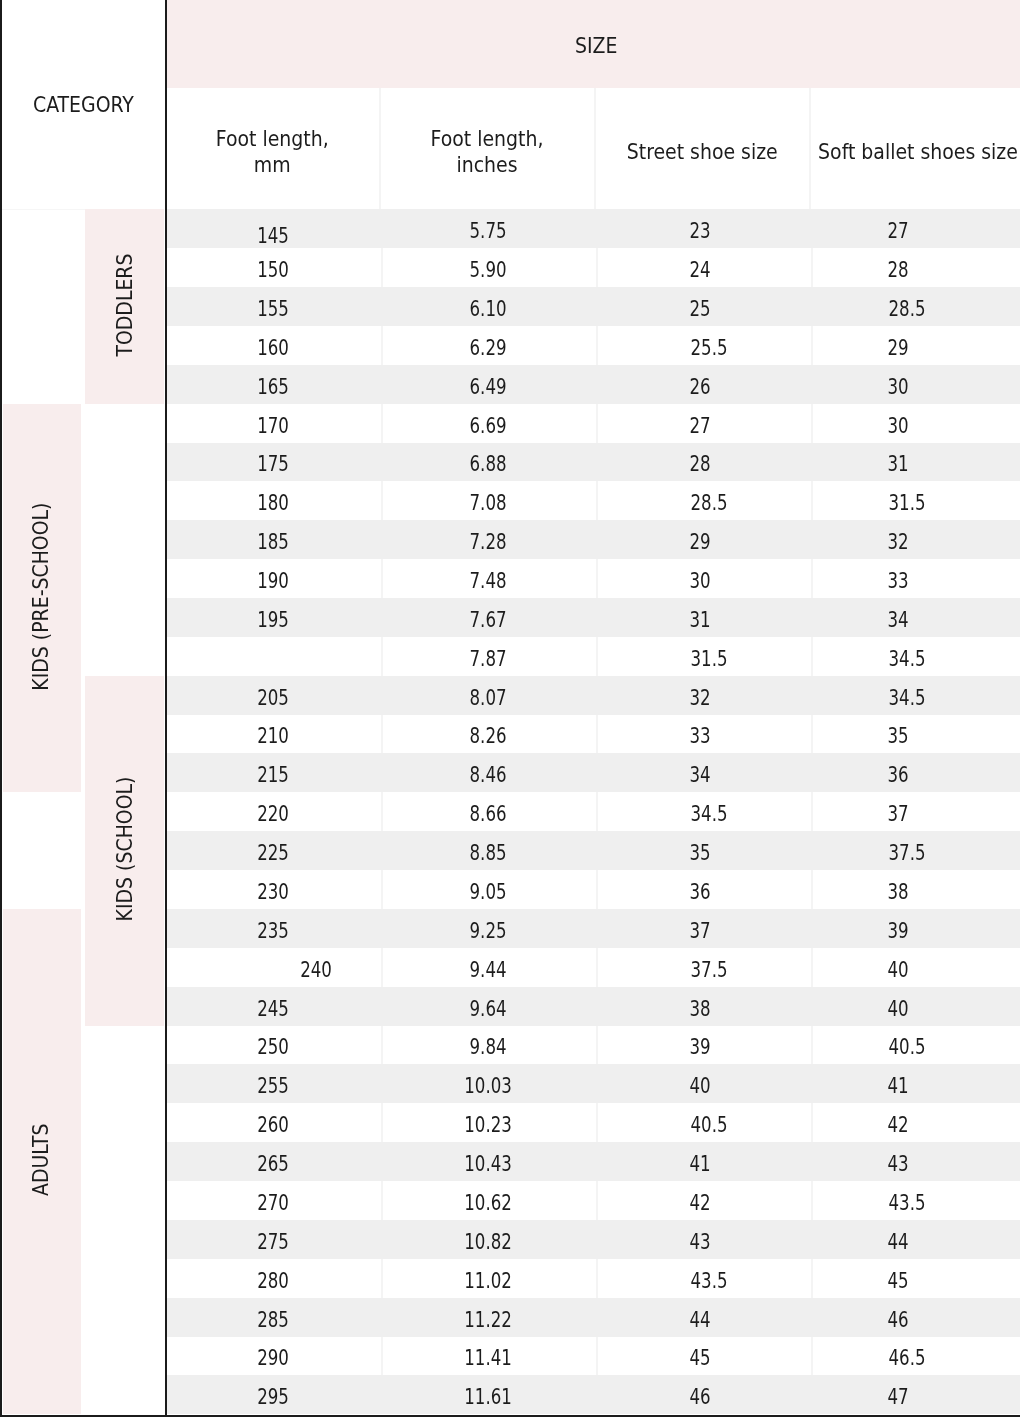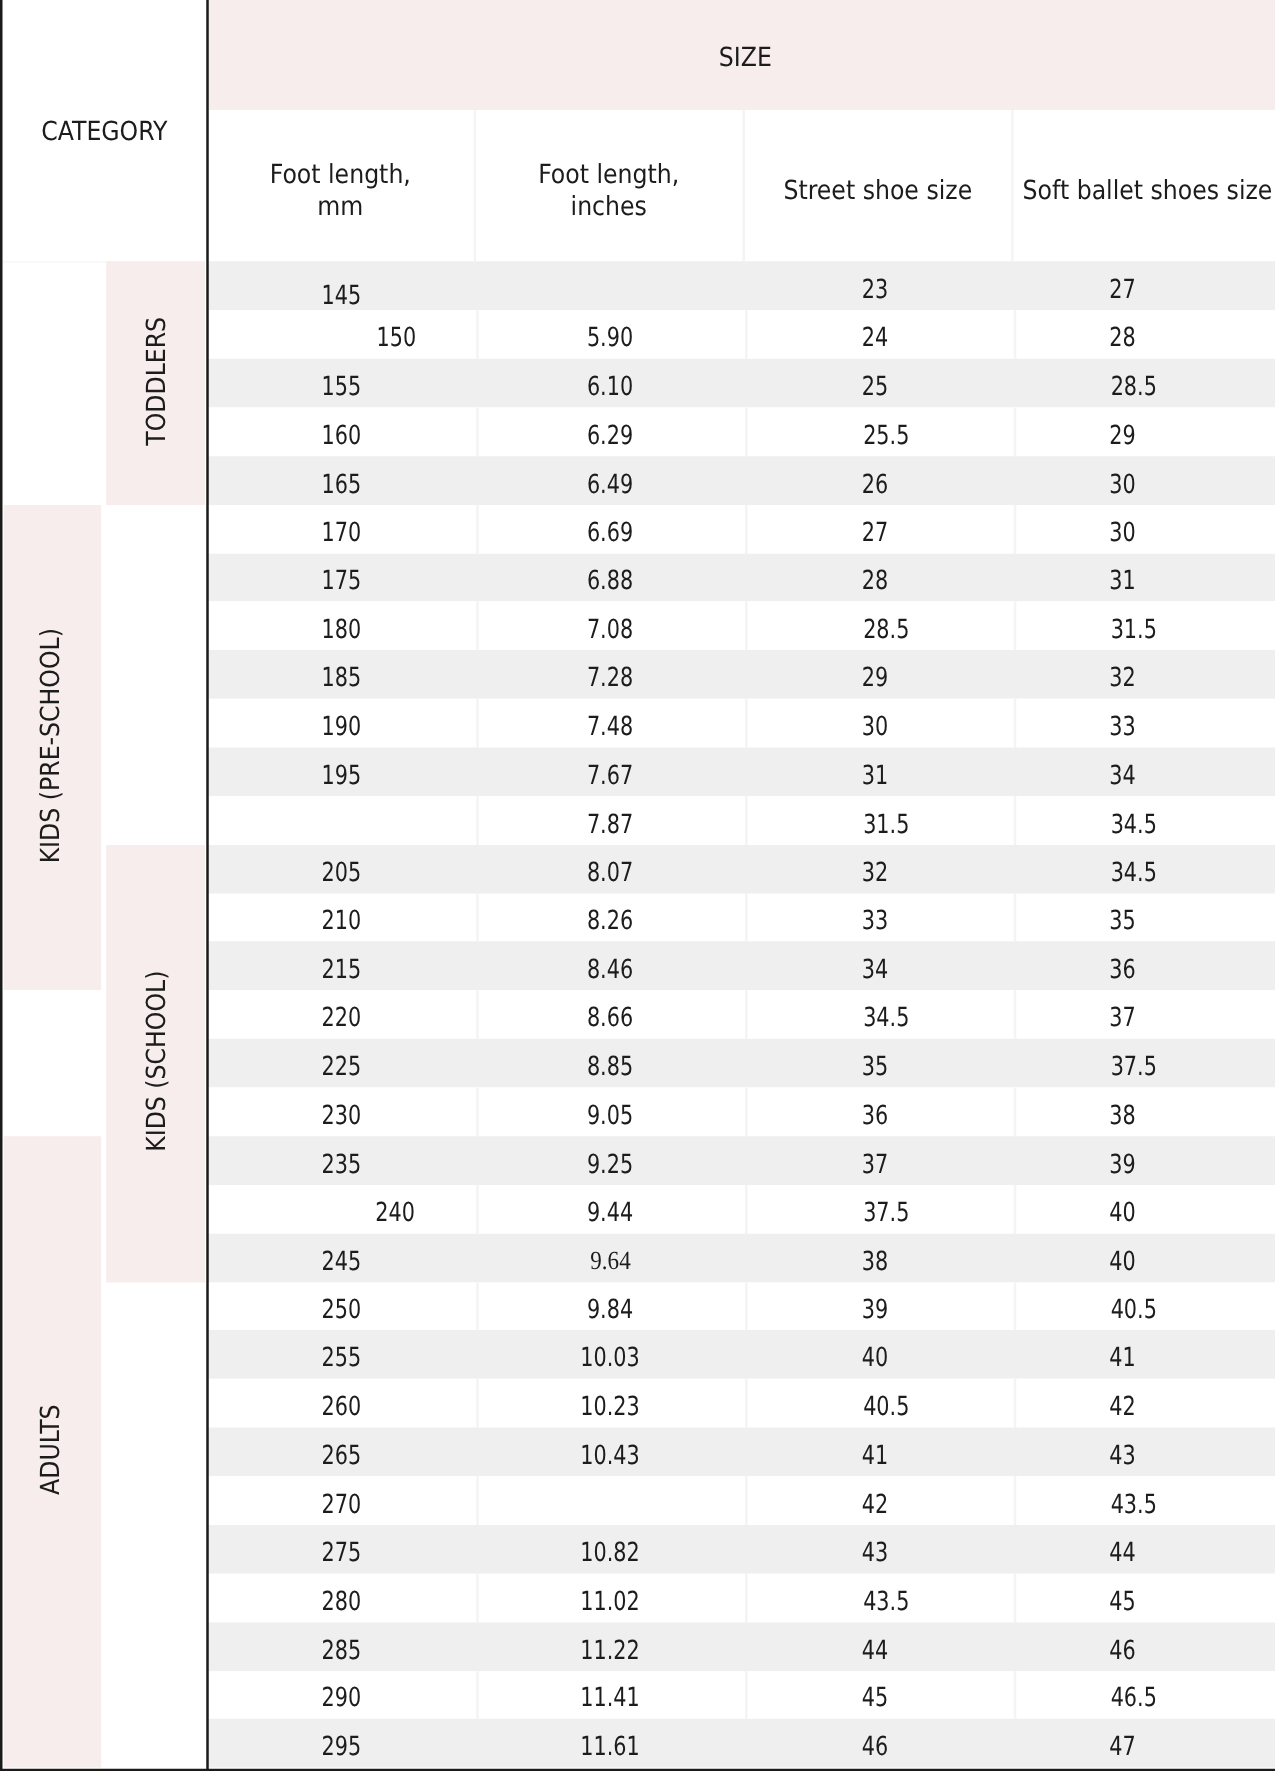--- a/index.html
+++ b/index.html
@@ -142,32 +142,35 @@
       </div>
     </div>
   <div id="body">
       <div class="abs rowband odd" style="top: 209px; height: 39px;">
         <div class="vdiv" style="left: 214.5px;"></div>
         <div class="vdiv" style="left: 429.5px;"></div>
         <div class="vdiv" style="left: 645px;"></div>
         <div class="cell c" style="left: 0px; width: 214.5px; align-items: flex-end;">
           <span>145</span>
         </div>
+        <div class="cell c" style="left: 214.5px; width: 215px;">
+          <span>5.75</span>
+        </div>
         <div class="cell l" style="left: 429.5px; width: 215.5px; padding-left: 92px;">
           <span>23</span>
         </div>
         <div class="cell l" style="left: 645px; width: 216px; padding-left: 75px;">
           <span>27</span>
         </div>
       </div>
       <div class="abs rowband even" style="top: 248px; height: 39px;">
         <div class="vdiv" style="left: 214.5px;"></div>
         <div class="vdiv" style="left: 429.5px;"></div>
         <div class="vdiv" style="left: 645px;"></div>
-        <div class="cell c" style="left: 0px; width: 214.5px; margin-left: 44px;">
+        <div class="cell c" style="left: 0px; width: 214.5px;">
           <span>150</span>
         </div>
         <div class="cell c" style="left: 214.5px; width: 215px;">
           <span>5.90</span>
         </div>
         <div class="cell l" style="left: 429.5px; width: 215.5px; padding-left: 92px;">
           <span>24</span>
         </div>
         <div class="cell l" style="left: 645px; width: 216px; padding-left: 75px;">
           <span>28</span>
@@ -476,21 +479,21 @@
           <span>40</span>
         </div>
       </div>
       <div class="abs rowband odd" style="top: 987px; height: 39px;">
         <div class="vdiv" style="left: 214.5px;"></div>
         <div class="vdiv" style="left: 429.5px;"></div>
         <div class="vdiv" style="left: 645px;"></div>
         <div class="cell c" style="left: 0px; width: 214.5px;">
           <span>245</span>
         </div>
-        <div class="cell c" style="left: 214.5px; width: 215px; font-family: Liberation Serif, serif;">
+        <div class="cell c" style="left: 214.5px; width: 215px;">
           <span>9.64</span>
         </div>
         <div class="cell l" style="left: 429.5px; width: 215.5px; padding-left: 92px;">
           <span>38</span>
         </div>
         <div class="cell l" style="left: 645px; width: 216px; padding-left: 75px;">
           <span>40</span>
         </div>
       </div>
       <div class="abs rowband even" style="top: 1026px; height: 38px;">
@@ -560,20 +563,23 @@
         <div class="cell l" style="left: 645px; width: 216px; padding-left: 75px;">
           <span>43</span>
         </div>
       </div>
       <div class="abs rowband even" style="top: 1181px; height: 39px;">
         <div class="vdiv" style="left: 214.5px;"></div>
         <div class="vdiv" style="left: 429.5px;"></div>
         <div class="vdiv" style="left: 645px;"></div>
         <div class="cell c" style="left: 0px; width: 214.5px;">
           <span>270</span>
+        </div>
+        <div class="cell c" style="left: 214.5px; width: 215px;">
+          <span>10.62</span>
         </div>
         <div class="cell l" style="left: 429.5px; width: 215.5px; padding-left: 92px;">
           <span>42</span>
         </div>
         <div class="cell l" style="left: 645px; width: 216px; padding-left: 75px;">
           <span>43.5</span>
         </div>
       </div>
       <div class="abs rowband odd" style="top: 1220px; height: 39px;">
         <div class="vdiv" style="left: 214.5px;"></div>

